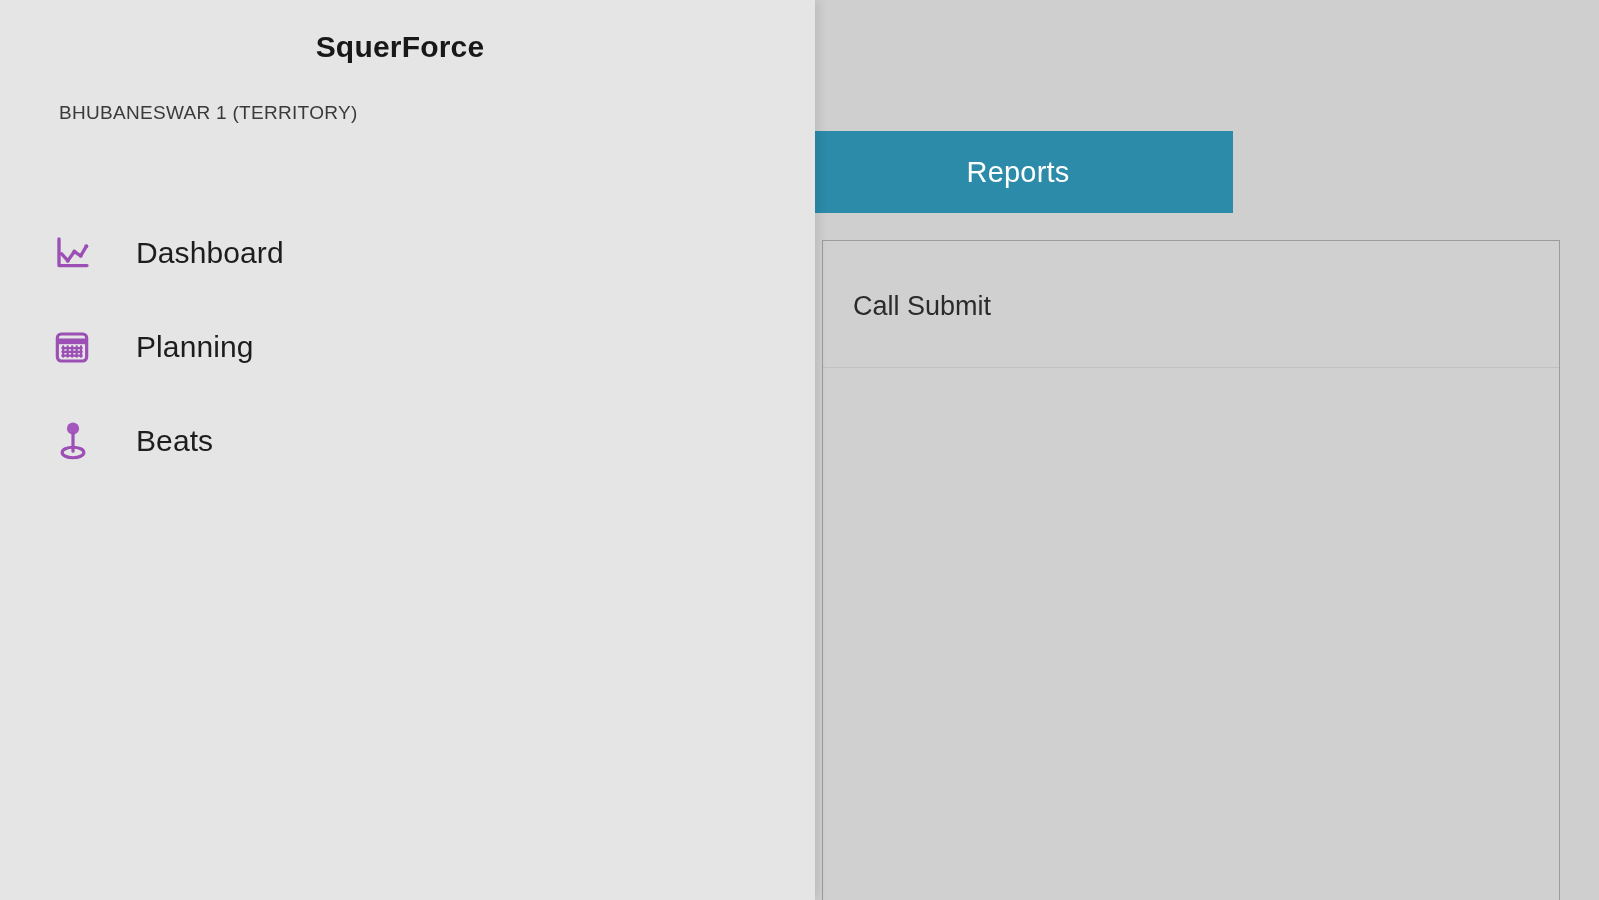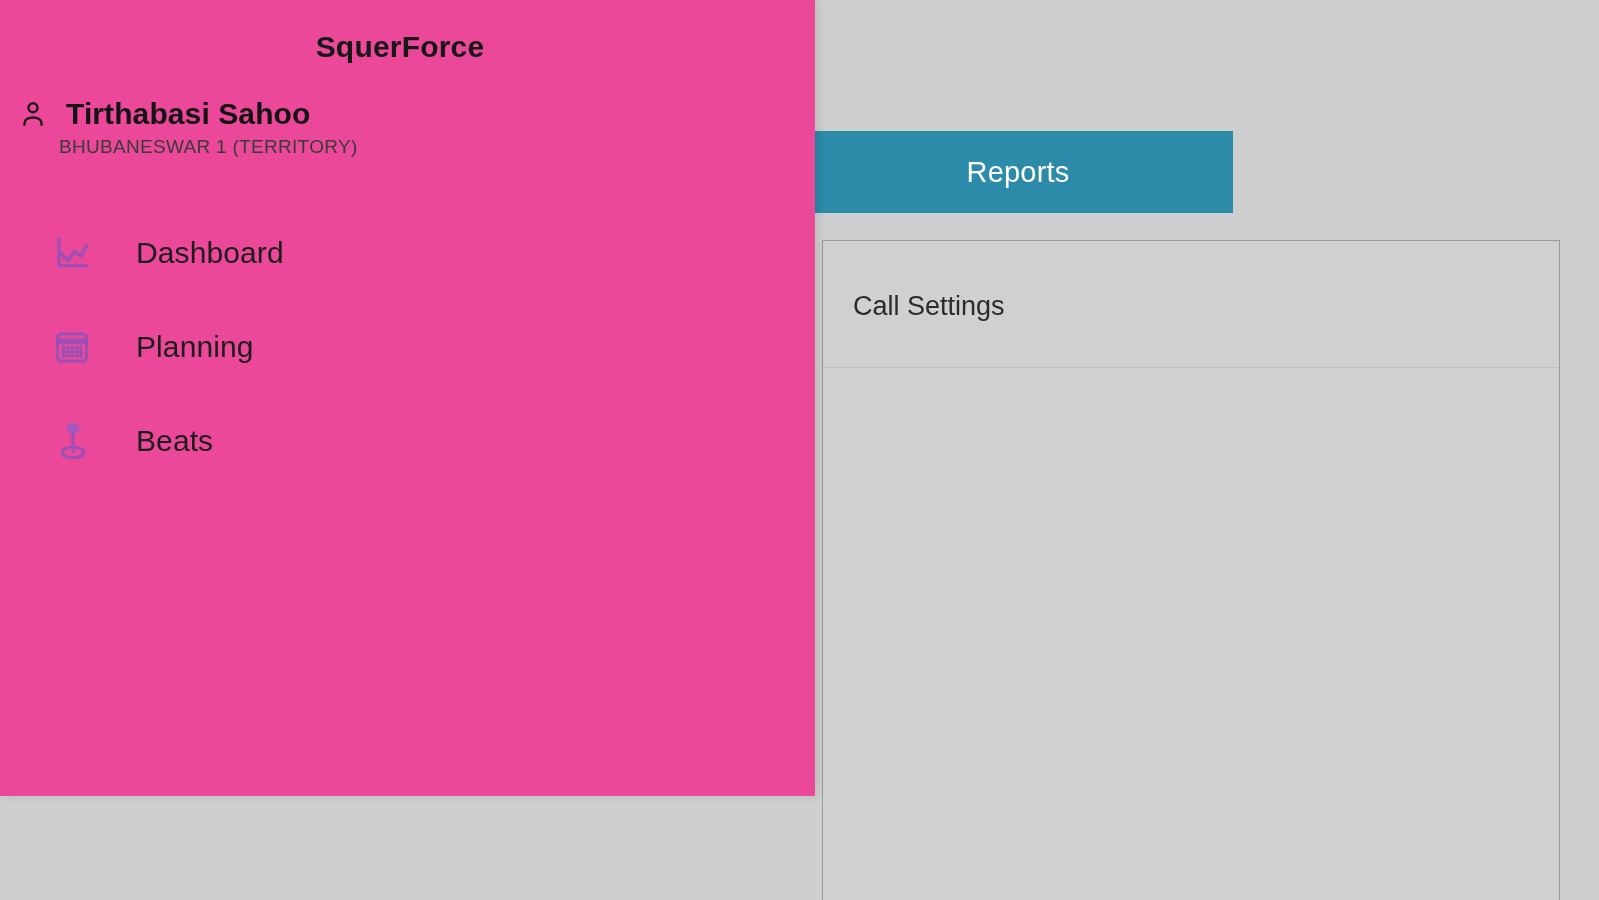--- a/index.html
+++ b/index.html
@@ -102,22 +102,22 @@
     width: 100%;
     height: 1px;
     background: #c0c0c0;
   }
 
   
   .drawer {
     position: absolute;
     top: 0; left: 0;
     width: 815px;
-    height: 796px;
-    background: #ec4899;
+    height: 900px;
+    background: #e5e5e5;
     box-shadow: 3px 0 10px rgba(0,0,0,0.10);
     z-index: 5;
   }
 
   .brand {
     position: absolute;
     top: 30px;
     left: 0;
     width: 800px;
     text-align: center;
@@ -206,40 +206,31 @@
   <div class="page-behind">
 
     <div class="page-title">Dashboard</div>
 
     <div class="action-row">
       <button class="btn btn-submit">Submit</button>
       <button class="btn btn-reports">Reports</button>
     </div>
 
     <div class="card">
-      <div class="card-title">Call Settings</div>
+      <div class="card-title">Call Submit</div>
       <div class="card-divider"></div>
     </div>
 
   </div>
 
   <div class="drawer">
 
     <div class="brand">SquerForce</div>
 
     <div class="user-block">
-      <div class="user-row">
-        <span class="user-icon">
-          <svg width="30" height="32" viewBox="0 0 24 24" fill="none" stroke="#1a1a1a" stroke-width="1.9" stroke-linecap="round" stroke-linejoin="round">
-            <circle cx="12" cy="7" r="3.6"></circle>
-            <path d="M5.2 20.5v-1.4c0-2.6 3-4.3 6.8-4.3s6.8 1.7 6.8 4.3v1.4"></path>
-          </svg>
-        </span>
-        <span class="user-name">Tirthabasi Sahoo</span>
-      </div>
       <div class="user-territory">BHUBANESWAR 1 (TERRITORY)</div>
     </div>
 
     <nav class="nav">
 
       <div class="nav-item">
         <span class="nav-icon">
           <svg width="42" height="42" viewBox="0 0 24 24" fill="none" stroke="#9c4fb5" stroke-width="1.9" stroke-linecap="round" stroke-linejoin="round">
             <path d="M4 4v15.2h16"></path>
             <polyline points="5.4,12.4 9,16.4 12.8,11.2 16.4,13.6 19.6,8.2"></polyline>

